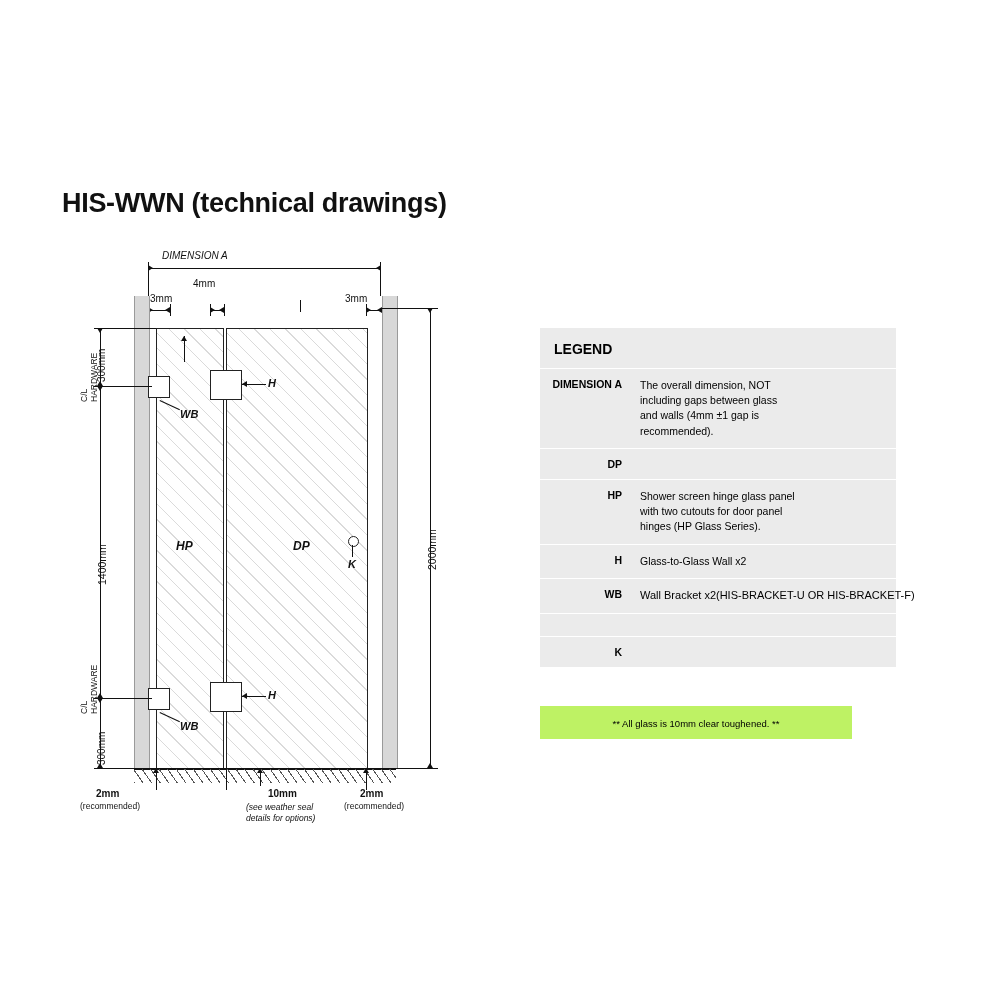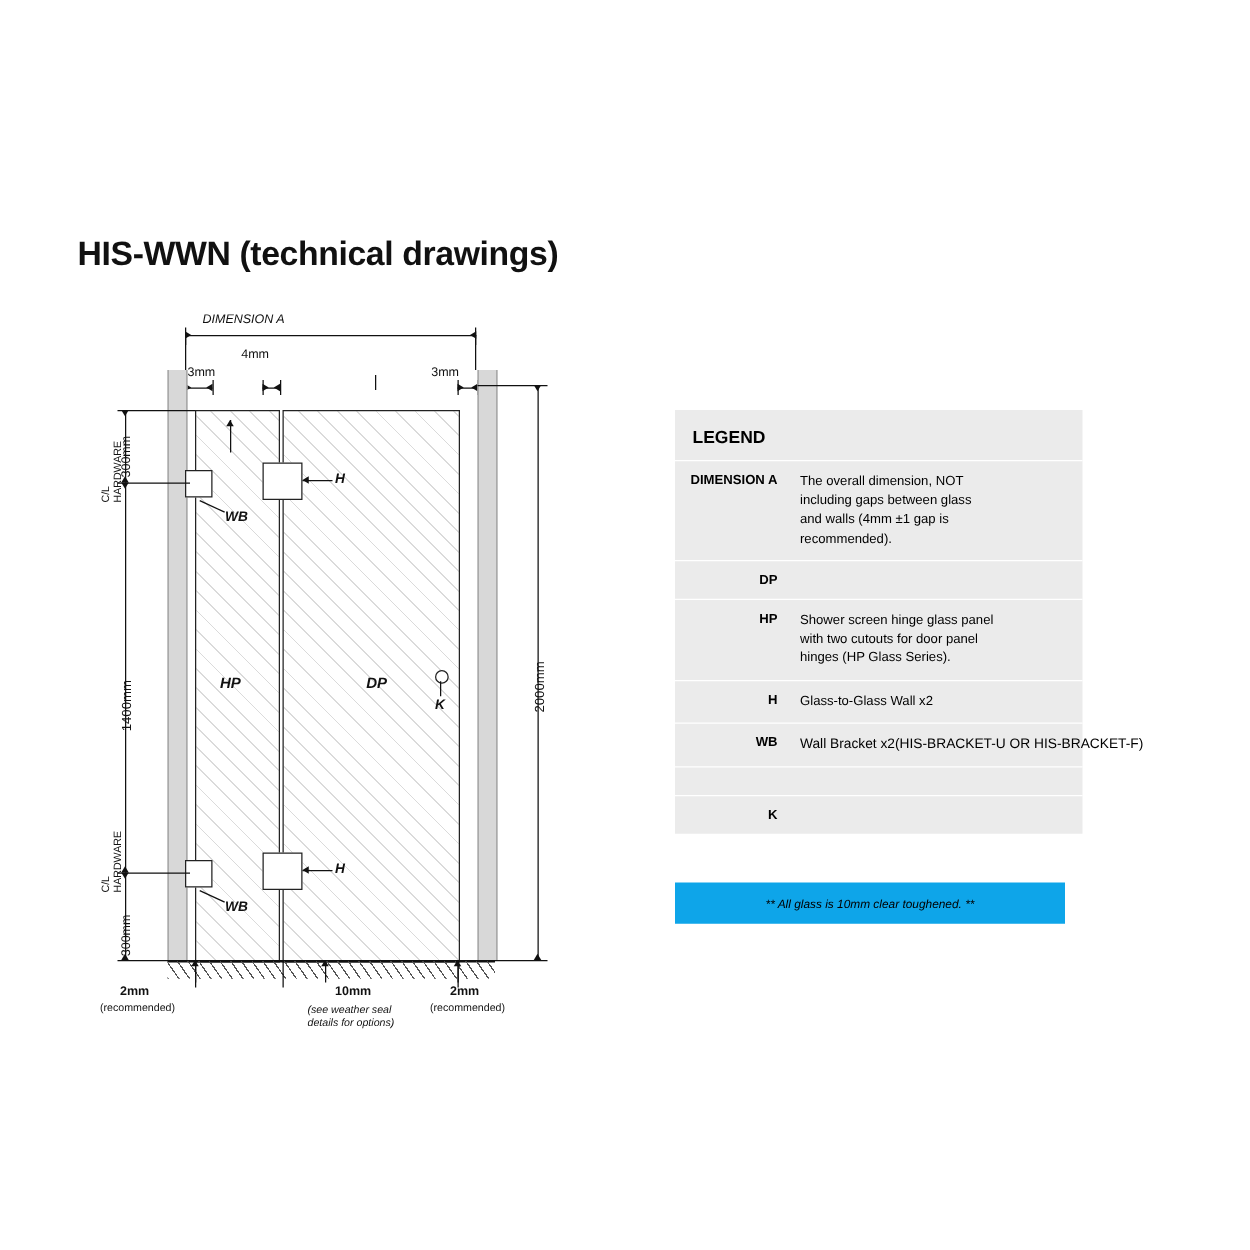--- a/index.html
+++ b/index.html
@@ -128,21 +128,21 @@
     border-bottom: 3.5px solid transparent;
   }
   .arrow-l::before { left: 0; border-right: 5px solid #111; }
   .arrow-r::before { right: 0; border-left: 5px solid #111; }
 
   
   .legend {
     position: absolute;
     left: 540px;
     top: 328px;
-    width: 326px;
+    width: 356px;
     background: #ebebeb;
     font-size: 10.5px;
   }
   .legend-title {
     font-size: 14px;
     font-weight: bold;
     padding: 13px 0 11px 14px;
     border-bottom: 1px solid #ffffff;
   }
   .legend-row {
@@ -168,24 +168,23 @@
     font-size: 10.5px;
     white-space: pre-line;
   }
   .legend-desc.nowrap { white-space: nowrap; }
   .legend-spacer {
     height: 22px;
     border-bottom: 1px solid #ffffff;
   }
   .legend-footer {
     text-align: center;
-    font-style: italic;
     font-size: 9.5px;
     padding: 12px 6px 10px 6px;
-    background: #0ea5e9;
+    background: #bef264;
   }
 </style>
 </head>
 <body>
 
 <div id="page-title">HIS-WWN (technical drawings)</div>
 
 <div class="drawing">
 
   <div class="lbl italic" style="left:102px; top:10px; font-size:10px;">DIMENSION A</div>

